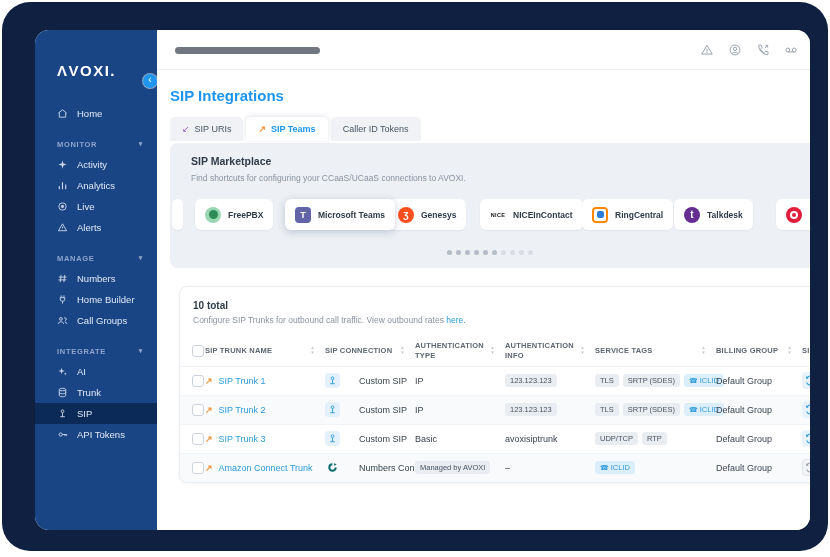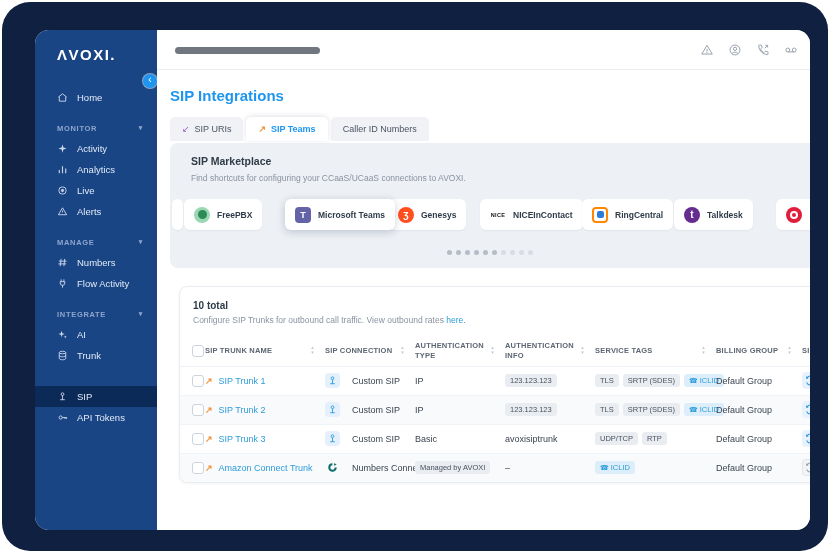--- a/index.html
+++ b/index.html
@@ -5,24 +5,24 @@
   * { margin:0; padding:0; box-sizing:border-box; }
   html,body { width:830px; height:557px; }
   body { position:relative; background:#ffffff; font-family:"Liberation Sans",sans-serif; overflow:hidden; }
 
   .frame { position:absolute; left:2px; top:2px; width:826px; height:549px; background:#0f2041; border-radius:28px; }
 
   .app { position:absolute; left:35px; top:30px; width:775px; height:500px; background:#ffffff; border-radius:14px; display:flex; overflow:hidden; color:#3a4450; }
 
   
   .sidebar { width:122px; flex:none; background:#1a4585; color:#dfe9f6; position:relative; }
-  .logo { margin:16px 0 0 22px; font-size:15px; font-weight:bold; letter-spacing:1.5px; color:#ffffff; }
+  .logo { margin:32px 0 0 22px; font-size:15px; font-weight:bold; letter-spacing:1.5px; color:#ffffff; }
   .nav { margin-top:17px; }
   .nav-item { height:21px; display:flex; align-items:center; gap:9px; padding-left:22px; font-size:9.5px; cursor:pointer; white-space:nowrap; }
-  .nav-item.active { background:#0b2a57;margin-top:20px; }
+  .nav-item.active { background:#0b2a57; }
   .nav-item .ic { width:11px; height:11px; flex:none; opacity:.9; }
   .nav-section { height:20px; margin-top:10px; display:flex; align-items:center; justify-content:space-between; padding:0 14px 0 22px; font-size:7.5px; font-weight:bold; letter-spacing:.7px; color:#8ea6cc; }
   .nav-section .chev { font-size:7px; color:#8ea6cc; }
   .ic svg { width:100%; height:100%; display:block; }
 
   
   .main { width:653px; position:relative; overflow:hidden; background:#ffffff; }
   .topbar { height:40px; border-bottom:1px solid #e9edf2; position:relative; }
   .searchpill { position:absolute; left:18px; top:17px; width:145px; height:7px; background:#70777f; border-radius:4px; }
   .topicons { position:absolute; right:12px; top:13px; display:flex; gap:14px; align-items:center; color:#99a2ad; }
@@ -68,21 +68,21 @@
   col.c0{width:25px} col.c1{width:120px} col.c2{width:90px} col.c3{width:90px} col.c4{width:90px} col.c5{width:121px} col.c6{width:86px} col.c7{width:100px}
   th { height:30px; font-size:7.5px; font-weight:bold; color:#5c6673; text-align:left; letter-spacing:.2px; border-bottom:1px solid #eef1f5; vertical-align:middle; }
   th .hwrap { display:flex; align-items:center; justify-content:space-between; padding-right:10px; line-height:1.25; }
   .sort { display:flex; flex-direction:column; gap:1px; color:#c3c9d2; font-size:4.5px; line-height:1; cursor:pointer; }
   td { height:29px; font-size:9px; color:#3a4450; border-top:1px solid #f1f4f7; vertical-align:middle; white-space:nowrap; }
   tr.even td { background:#f8fafc; }
   .cb { width:12px; height:12px; border:1px solid #ccd3dc; border-radius:3px; background:#fff; margin-left:12px; cursor:pointer; }
   .namecell { display:flex; align-items:center; gap:6px; }
   .rowarrow { color:#f0943c; font-size:9px; font-weight:bold; }
   a.trunk-link { color:#2d9cdb; text-decoration:none; cursor:pointer; }
-  .conncell { display:flex; align-items:center; gap:12px; }
+  .conncell { display:flex; align-items:center; gap:19px; }
   .conn-ic { width:15px; height:15px; border-radius:4px; background:#e4f0fc; display:flex; align-items:center; justify-content:center; flex:none; }
   .conn-ic svg { width:11px; height:11px; }
   .conn-ic.aws { background:transparent; }
   .pill { display:inline-block; padding:2px 5px; background:#e9edf2; border-radius:3px; font-size:7.5px; color:#49525e; }
   .pill.blue { background:#ddeefb; color:#2d9cdb; }
   .pill .ph { font-size:7px; margin-right:2px; }
   .tags { display:flex; gap:4px; align-items:center; }
   .refresh { width:17px; height:17px; border-radius:4px; background:#e8f2fd; color:#2d9cdb; display:flex; align-items:center; justify-content:center; cursor:pointer; }
   .refresh svg { width:11px; height:11px; }
   .refresh.disabled { background:#f2f4f6; color:#9aa3ad; border:1px solid #e2e6eb; }
@@ -157,21 +157,30 @@
             </svg>
           </span>
         <span>Numbers</span>
       </div>
       <div class="nav-item">
         <span class="ic">
             <svg viewBox="0 0 24 24" fill="none" stroke="currentColor" stroke-width="2">
               <path d="M9 3v5M15 3v5M7 8h10v3a5 5 0 0 1-10 0zM12 16v5"></path>
             </svg>
           </span>
-        <span>Flow Activity</span>
+        <span>Home Builder</span>
+      </div>
+      <div class="nav-item">
+        <span class="ic">
+            <svg viewBox="0 0 24 24" fill="none" stroke="currentColor" stroke-width="2">
+              <circle cx="8.5" cy="8.5" r="3"></circle>
+              <path d="M2.5 19.5c.7-3.4 3.2-4.7 6-4.7s5.3 1.3 6 4.7M15.5 6.5a3 3 0 1 1 2 5.5M17 15c2.5.4 4 1.8 4.5 4.3"></path>
+            </svg>
+          </span>
+        <span>Call Groups</span>
       </div>
 
       <div class="nav-section">
         <span>INTEGRATE</span>
         <span class="chev">▾</span>
       </div>
       <div class="nav-item">
         <span class="ic">
             <svg viewBox="0 0 24 24" fill="currentColor">
               <path d="M10 4l1.6 5.4L17 11l-5.4 1.6L10 18l-1.6-5.4L3 11l5.4-1.6zM18 14l.9 2.6L21.5 17l-2.6.9L18 20.5l-.9-2.6L14.5 17l2.6-.9z"></path>
@@ -251,31 +260,31 @@
       <div class="tabs">
         <div class="tab">
           <span class="arrow-dl">↙</span>
           <span>SIP URIs</span>
         </div>
         <div class="tab active">
           <span class="arrow-ur">↗</span>
           <span>SIP Teams</span>
         </div>
         <div class="tab">
-          <span>Caller ID Numbers</span>
+          <span>Caller ID Tokens</span>
         </div>
       </div>
 
       <div class="band">
         <div class="band-title">SIP Marketplace</div>
         <div class="band-sub">Find shortcuts for configuring your CCaaS/UCaaS connections to AVOXI.</div>
 
         <div class="mcard partial" style="left:2px;width:11px"></div>
 
-        <div class="mcard" style="left:14px">
+        <div class="mcard" style="left:25px">
           <span class="mlogo lg-freepbx">
               <i></i>
             </span>
           <span>FreePBX</span>
         </div>
         <div class="mcard selected" style="left:115px">
           <span class="mlogo lg-teams">T</span>
           <span>Microsoft Teams</span>
         </div>
         <div class="mcard" style="left:218px">

